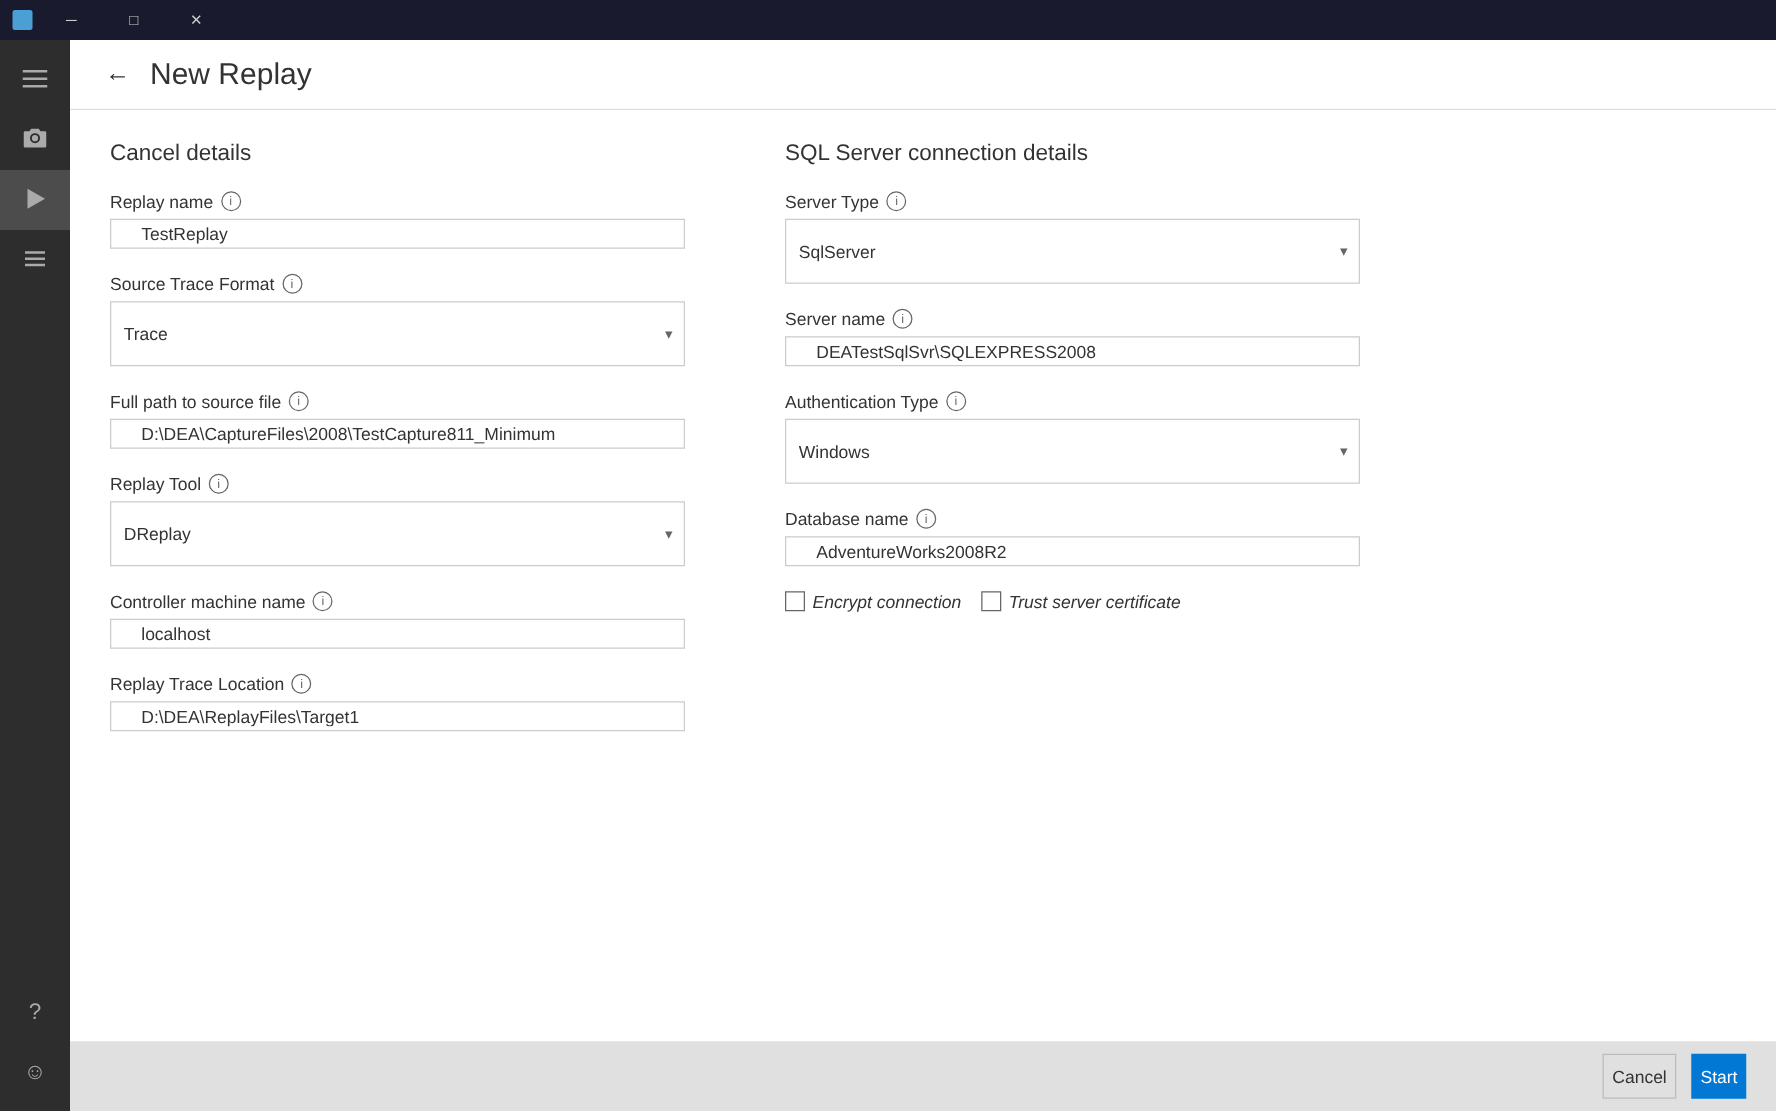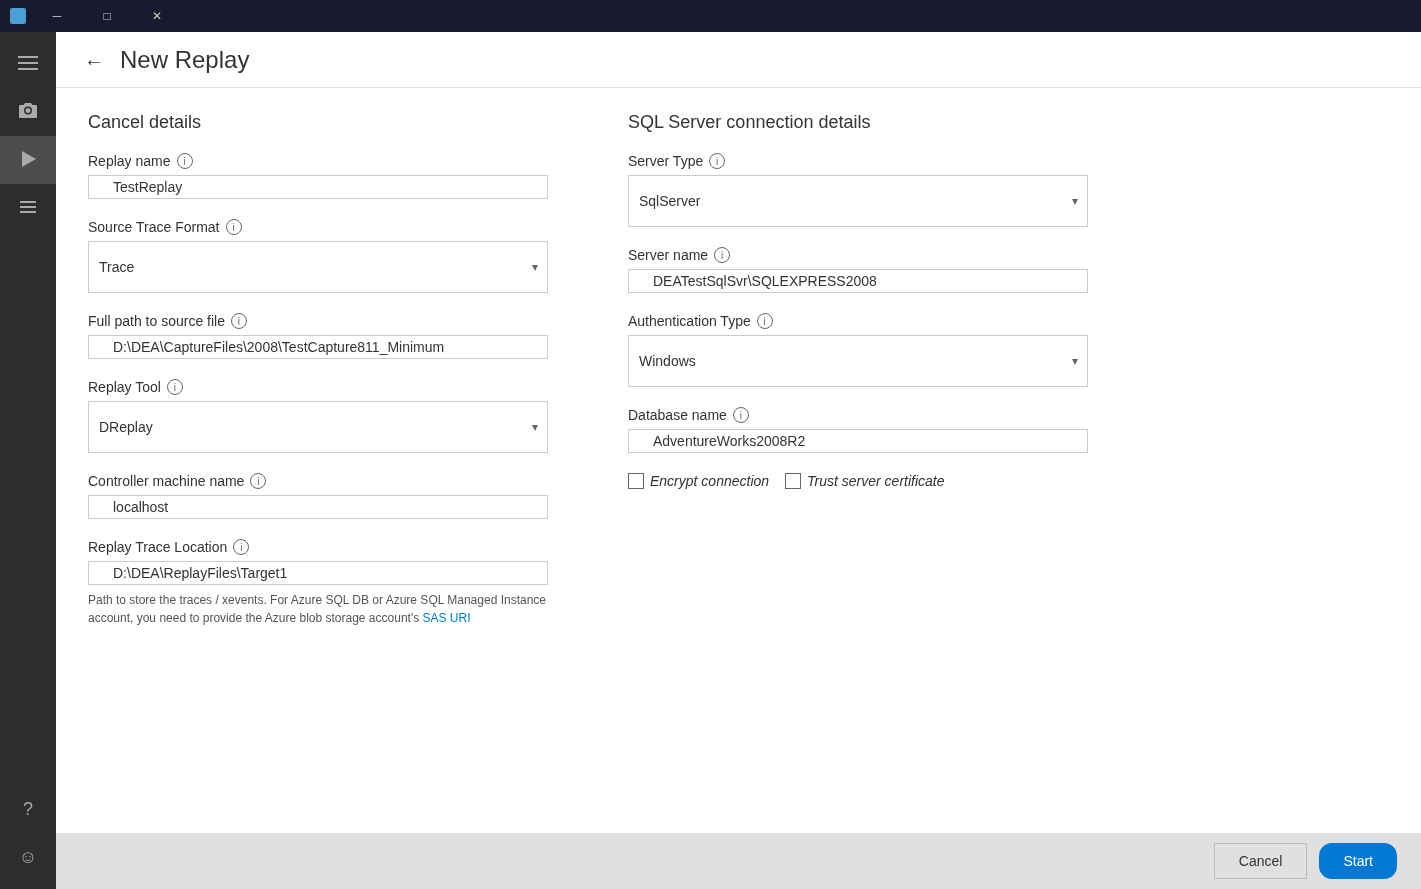--- a/index.html
+++ b/index.html
@@ -195,28 +195,28 @@
       background: #e0e0e0;
       display: flex;
       align-items: center;
       justify-content: flex-end;
       padding: 0 24px;
       gap: 12px;
       flex-shrink: 0;
     }
     .btn {
       height: 36px;
-      padding: 0 24px;
+      padding: 0 7px;
       border: none;
       font-size: 14px;
       cursor: pointer;
       font-family: inherit;
     }
     .btn-cancel { background: #e0e0e0; color: #333; border: 1px solid #bbb; }
-    .btn-primary { background: #0078d4; color: white; border-radius: 13px; }
+    .btn-primary { background: #0078d4; color: white; }
 
     
     .form-area::-webkit-scrollbar { width: 8px; }
     .form-area::-webkit-scrollbar-track { background: #f5f5f5; }
     .form-area::-webkit-scrollbar-thumb { background: #ccc; }
   </style>
 </head>
 <body>
 
 <div class="titlebar">
@@ -335,23 +335,20 @@
           </label>
           <input class="form-input" type="text" value="localhost" style="">
         </div>
 
         <div class="form-group">
           <label class="form-label">
             <span>Replay Trace Location</span>
             <span class="info-icon">i</span>
           </label>
           <input class="form-input" type="text" value="D:\DEA\ReplayFiles\Target1" style="">
-          <p class="helper-text">
-            Path to store the traces / xevents. For Azure SQL DB or Azure SQL Managed Instance account, you need to provide the Azure blob storage account's <a href="#">SAS URI</a>
-          </p>
         </div>
 
       </div>
 
       <div class="form-column">
         <div class="section-title">SQL Server connection details</div>
 
         <div class="form-group">
           <label class="form-label">
             <span>Server Type</span>

